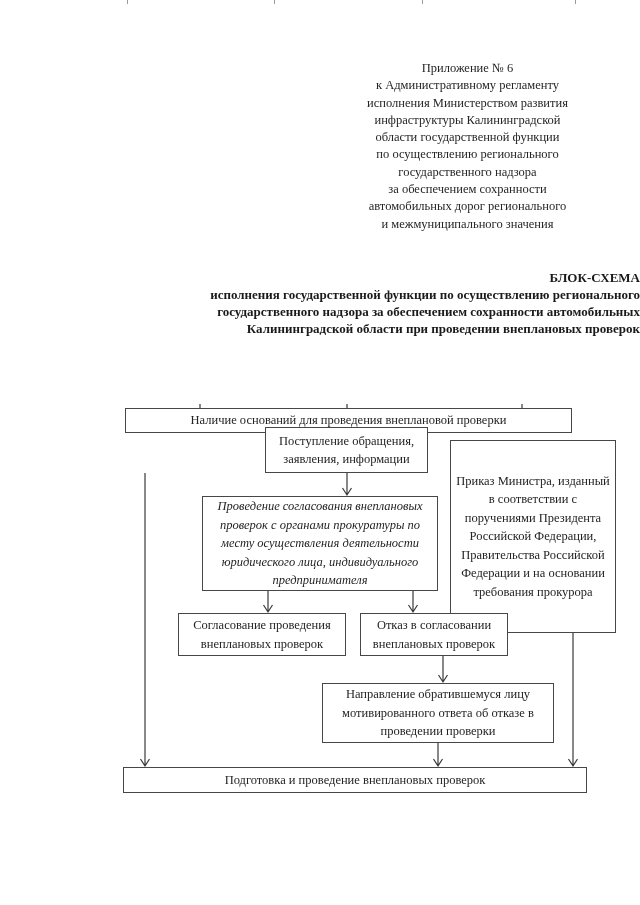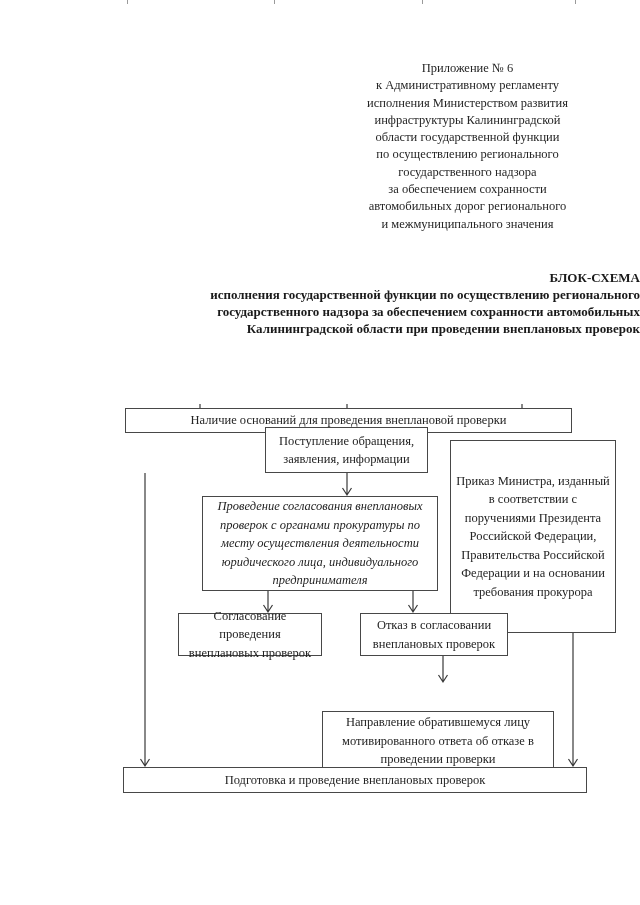--- a/index.html
+++ b/index.html
@@ -37,23 +37,23 @@
     color:#242424;
   }
   .fbox.single { line-height:normal; }
 
   
   #node-grounds        { left:125px; top:379px; width:447px; height:25px;margin-top:29px; }
   #node-expiry         { left:120px; top:427px; width:138px; height:46px; }
   #node-appeal         { left:265px; top:427px; width:163px; height:46px; }
   #node-minister-order { left:450px; top:420px; width:166px; height:193px;margin-top:20px; }
   #node-coordination   { left:202px; top:496px; width:236px; height:95px;font-style:italic; }
-  #node-approval       { left:178px; top:613px; width:144px; height:43px; }
+  #node-approval       { left:178px; top:613px; width:168px; height:43px; }
   #node-refusal        { left:360px; top:613px; width:148px; height:43px; }
-  #node-refusal-notice { left:322px; top:711px; width:232px; height:60px; }
+  #node-refusal-notice { left:322px; top:683px; width:232px; height:60px; }
   #node-preparation    { left:123px; top:767px; width:464px; height:26px; }
 
   .connectors {
     position:absolute; left:0; top:0; width:640px; height:905px;
     pointer-events:none;
   }
   .connectors path { stroke:#3a3a3a; stroke-width:1.2; fill:none; }
 </style>
 </head>
 <body>

